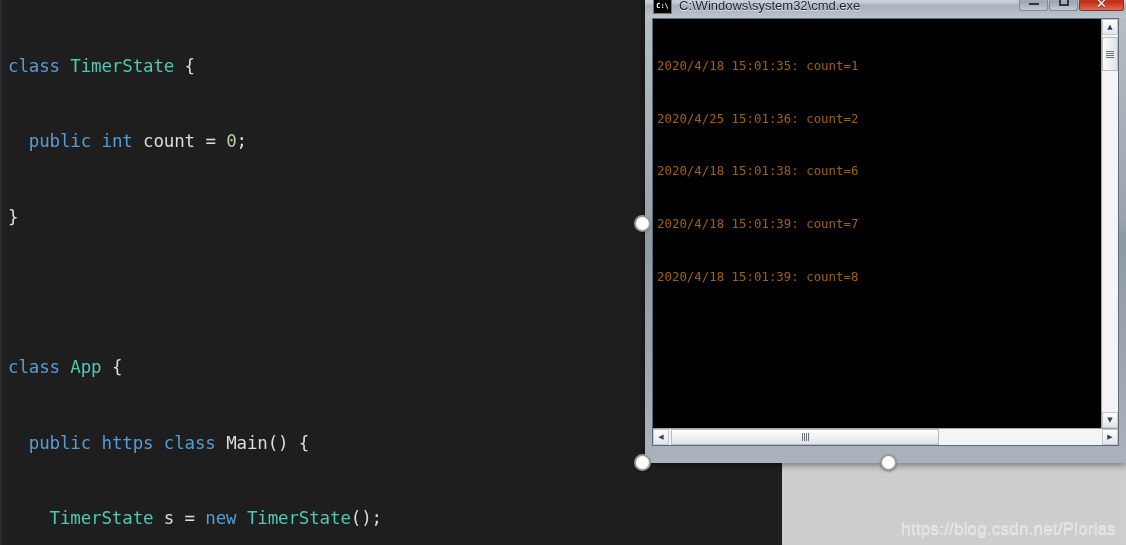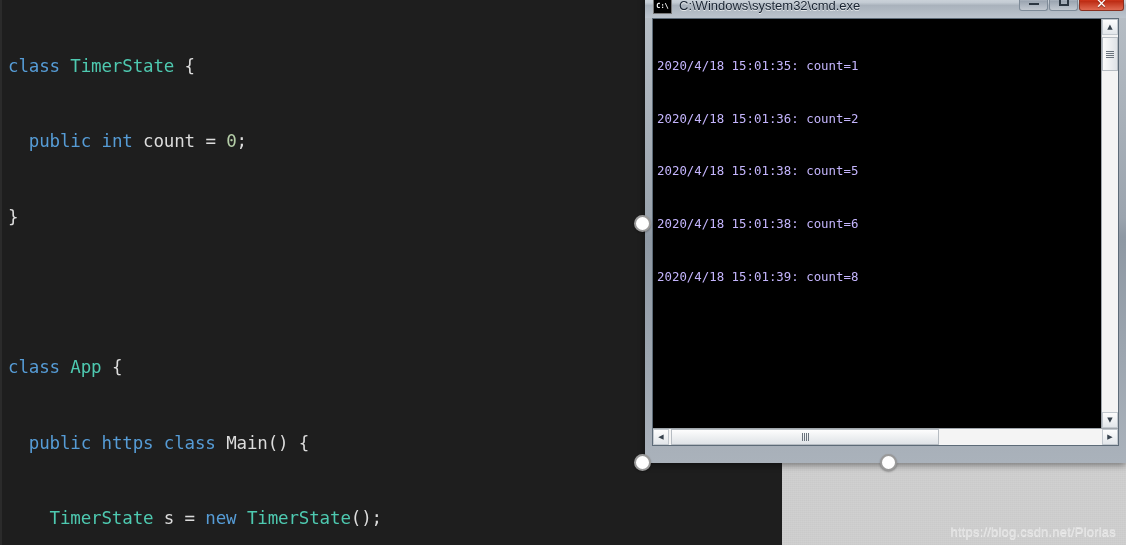--- a/index.html
+++ b/index.html
@@ -174,21 +174,21 @@
     flex-direction: column;
   }
   #console-body {
     flex: 1 1 auto;
     display: flex;
     overflow: hidden;
   }
   #console-text {
     flex: 1 1 auto;
     background: #000;
-    color: #c4b5fd;
+    color: #a16207;
     font-family: "DejaVu Sans Mono", monospace;
     font-size: 12.4px;
     line-height: 17.55px;
     padding: 3px 0 0 4px;
     white-space: pre;
     overflow: hidden;
     letter-spacing: 0px;
   }
   #console-text .cnline { height: 17.55px; }
 
@@ -293,21 +293,21 @@
   #handle-left   { left: 634px; top: 215px; }
   #handle-bottom { left: 880px; top: 454px; }
   #handle-bl     { left: 634px; top: 454px; }
 
   
   #watermark {
     position: absolute;
     right: 10px;
     bottom: 6px;
     font-family: "Liberation Sans", sans-serif;
-    font-size: 13px;
+    font-size: 17px;
     color: #e2e2e2;
     text-shadow: 0 1px 0 rgba(255,255,255,0.6);
     letter-spacing: 0.2px;
   }
 </style>
 </head>
 <body>
 
 <div id="root">
 
@@ -359,23 +359,23 @@
         <div class="winbtn close">
             <span class="glyph">✕</span>
           </div>
       </div>
     </div>
 
     <div id="console-client">
       <div id="console-body">
         <div id="console-text">
           <div class="cnline">2020/4/18 15:01:35: count=1</div>
-          <div class="cnline">2020/4/18 15:01:36: count=2</div>
-          <div class="cnline">2020/4/18 15:01:38: count=5</div>
+          <div class="cnline">2020/4/25 15:01:36: count=2</div>
           <div class="cnline">2020/4/18 15:01:38: count=6</div>
+          <div class="cnline">2020/4/18 15:01:39: count=7</div>
           <div class="cnline">2020/4/18 15:01:39: count=8</div>
           
           
           
           
           
           
           
           
           

